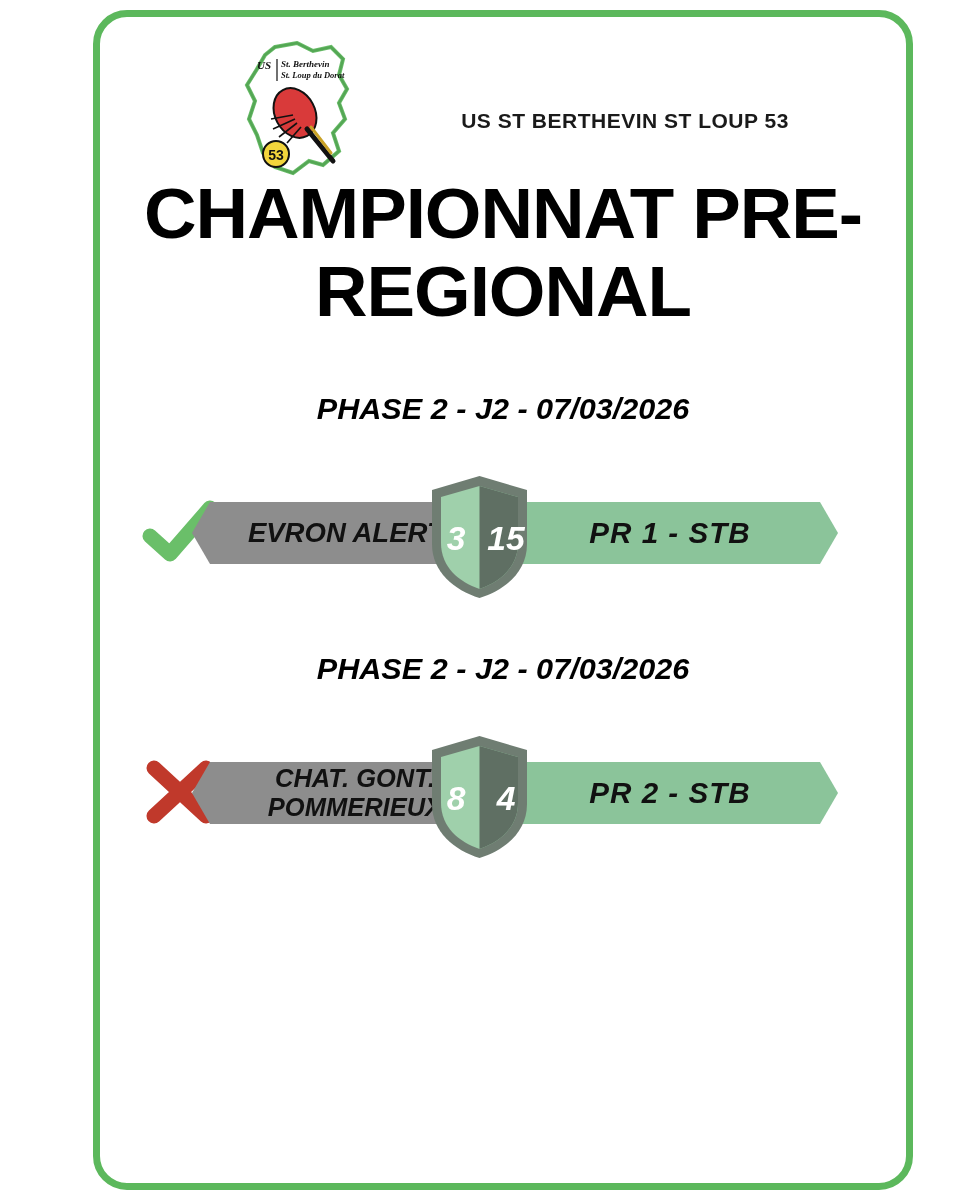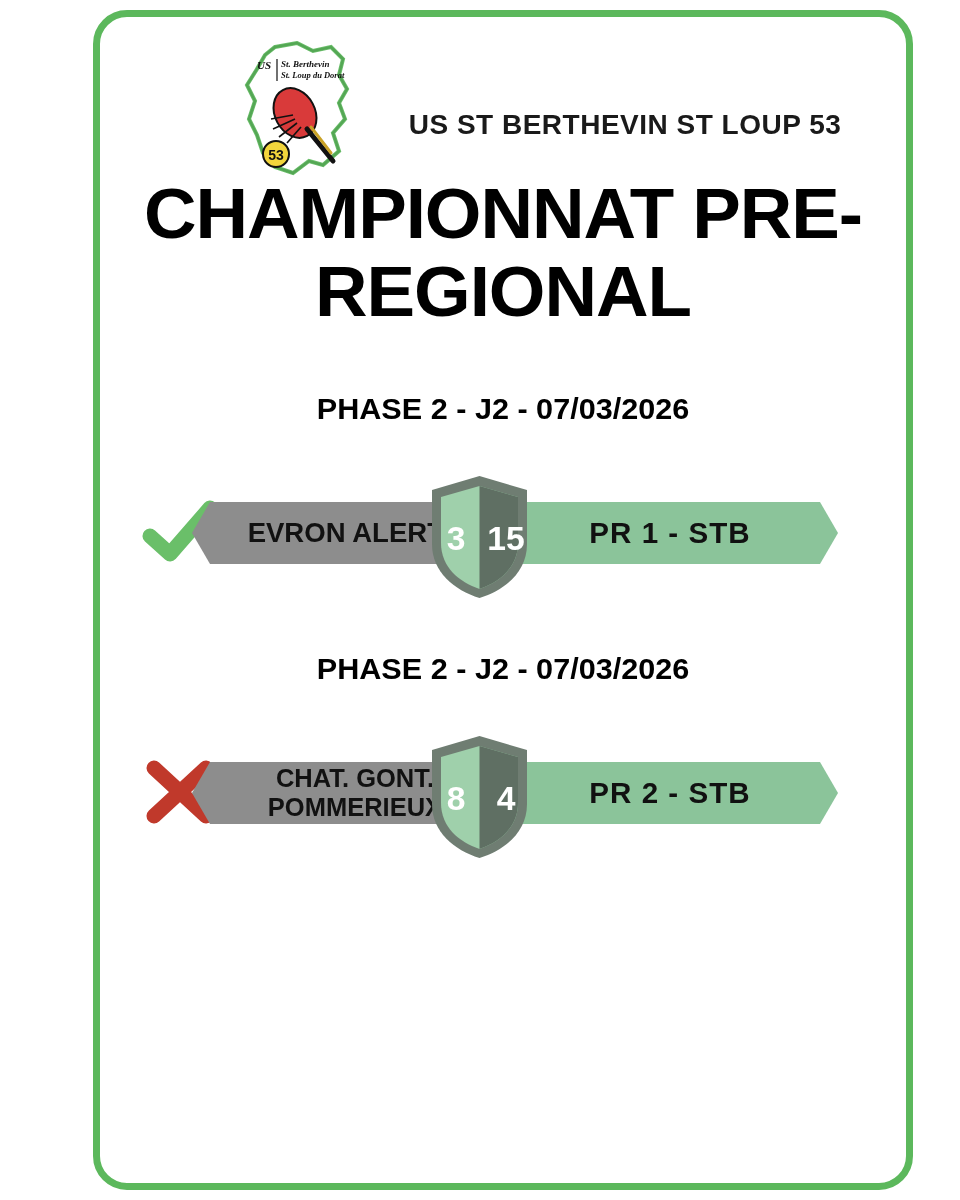--- a/index.html
+++ b/index.html
@@ -42,21 +42,21 @@
     height: 140px;
   }
   .club-name {
     position: absolute;
     left: 290px;
     top: 78px;
     width: 470px;
     text-align: center;
     font-family: "Liberation Sans", sans-serif;
     font-weight: bold;
-    font-size: 28px;
+    font-size: 21px;
     letter-spacing: 0.5px;
     color: #1a1a1a;
   }
 
   .main-title {
     position: absolute;
     left: 0;
     top: 158px;
     width: 100%;
     text-align: center;
@@ -67,20 +67,21 @@
     letter-spacing: -1px;
     color: #000000;
     transform: scaleX(1.04);
   }
 
   
   .match-block {
     position: absolute;
     left: 0;
     width: 100%;
+    font-style: italic;
   }
   .block-1 { top: 375px; }
   .block-2 { top: 635px; }
 
   .match-date {
     width: 100%;
     text-align: center;
     font-family: "Liberation Sans Narrow", "Liberation Sans", sans-serif;
     font-weight: bold;
     font-size: 30px;

